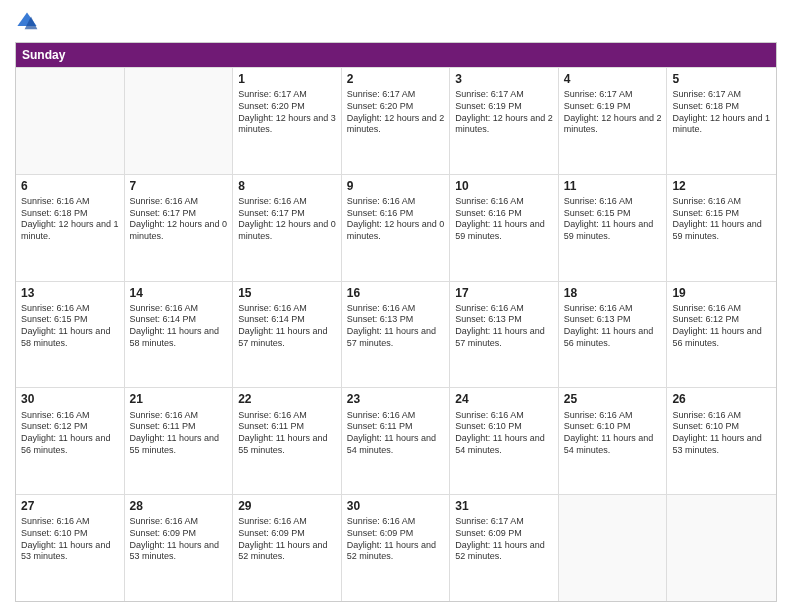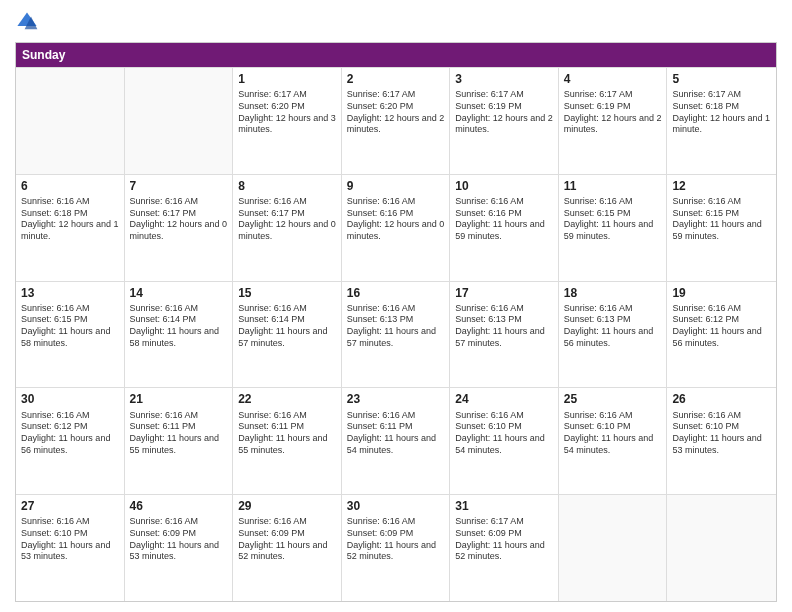--- a/index.html
+++ b/index.html
@@ -251,21 +251,21 @@
             <div class="day-num">26</div>
             <div class="cell-text">Sunrise: 6:16 AM<br>Sunset: 6:10 PM<br>Daylight: 11 hours and 53 minutes.</div>
           </div>
         </div>
         <div class="cal-row">
           <div class="cal-cell">
             <div class="day-num">27</div>
             <div class="cell-text">Sunrise: 6:16 AM<br>Sunset: 6:10 PM<br>Daylight: 11 hours and 53 minutes.</div>
           </div>
           <div class="cal-cell">
-            <div class="day-num">46</div>
+            <div class="day-num">28</div>
             <div class="cell-text">Sunrise: 6:16 AM<br>Sunset: 6:09 PM<br>Daylight: 11 hours and 53 minutes.</div>
           </div>
           <div class="cal-cell">
             <div class="day-num">29</div>
             <div class="cell-text">Sunrise: 6:16 AM<br>Sunset: 6:09 PM<br>Daylight: 11 hours and 52 minutes.</div>
           </div>
           <div class="cal-cell">
             <div class="day-num">30</div>
             <div class="cell-text">Sunrise: 6:16 AM<br>Sunset: 6:09 PM<br>Daylight: 11 hours and 52 minutes.</div>
           </div>

